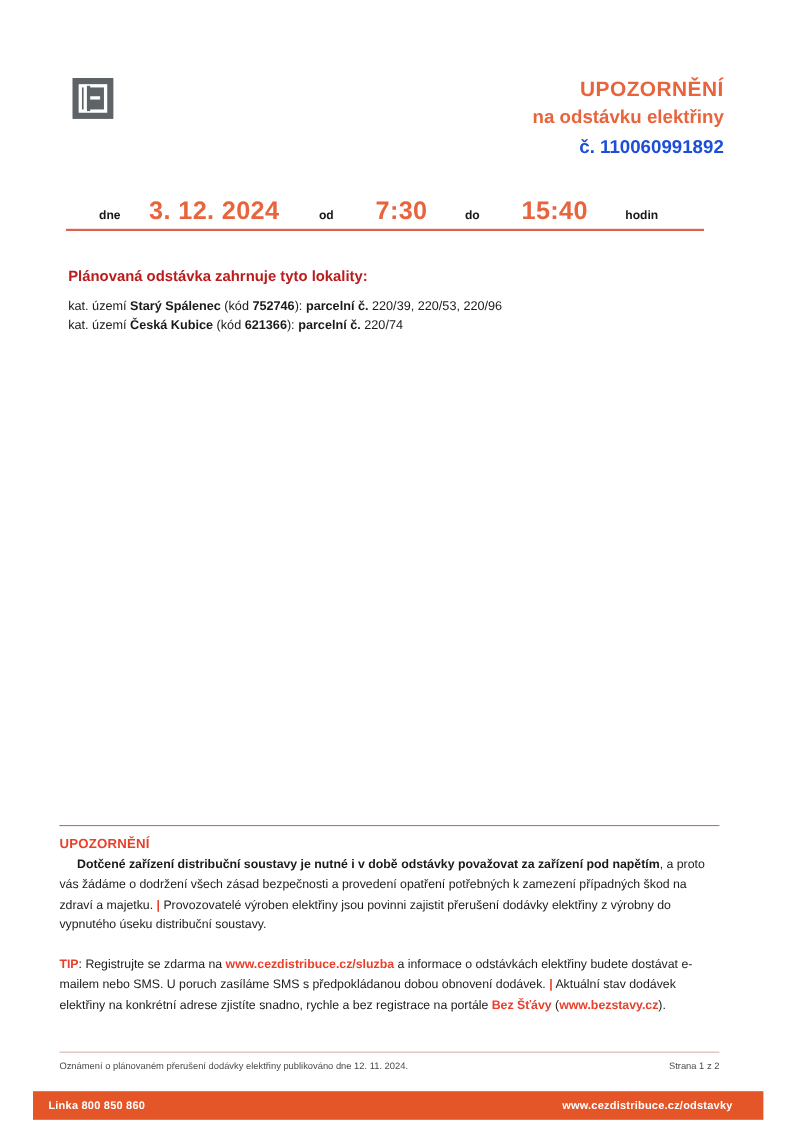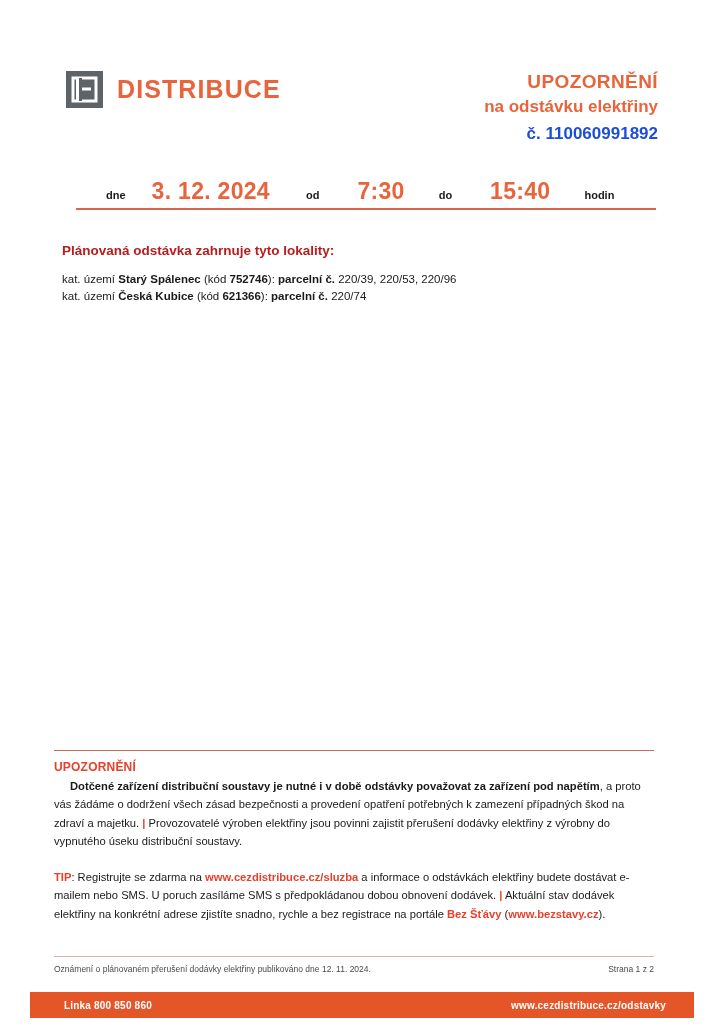--- a/index.html
+++ b/index.html
@@ -83,21 +83,21 @@
   .hr-line3 {
     color: #1d4ed8;
     font-size: 17px;
     font-weight: bold;
     margin-top: 5px;
   }
 
   
   .datebar {
     position: absolute;
-    left: 76px;
+    left: 60px;
     top: 178px;
     width: 580px;
     height: 32px;
     text-align: center;
   }
   .datebar-inner {
     display: flex;
     align-items: baseline;
     height: 100%;
   }
@@ -229,21 +229,21 @@
     position: absolute;
     left: 30px;
     top: 992px;
     width: 664px;
     height: 26px;
     background: #e45527;
     display: flex;
     align-items: center;
     justify-content: space-between;
     box-sizing: border-box;
-    padding: 0 28px 0 34px;
+    padding: 0 28px 0 14px;
   }
   .bb-text {
     color: #ffffff;
     font-size: 10px;
     font-weight: bold;
     letter-spacing: 0.2px;
     white-space: nowrap;
   }
 </style>
 </head>
@@ -256,21 +256,20 @@
     <div class="brand">
       <span class="logo-mark">
         <svg width="37" height="37" viewBox="0 0 37 37" aria-hidden="true">
           <rect x="0" y="0" width="37" height="37" fill="#5d6367"></rect>
           <rect x="7" y="7" width="23" height="23" fill="none" stroke="#ffffff" stroke-width="3"></rect>
           <rect x="13" y="16.5" width="12" height="3" fill="#ffffff"></rect>
           <rect x="13" y="7" width="3" height="23" fill="#5d6367"></rect>
           <rect x="10" y="7" width="3" height="23" fill="#ffffff"></rect>
         </svg>
       </span>
-      <span class="brand-word">DISTRIBUCE</span>
     </div>
 
     <div class="header-right">
       <div class="hr-line1">UPOZORNĚNÍ</div>
       <div class="hr-line2">na odstávku elektřiny</div>
       <div class="hr-line3">č. 110060991892</div>
     </div>
   </div>
 
   <div class="datebar">

